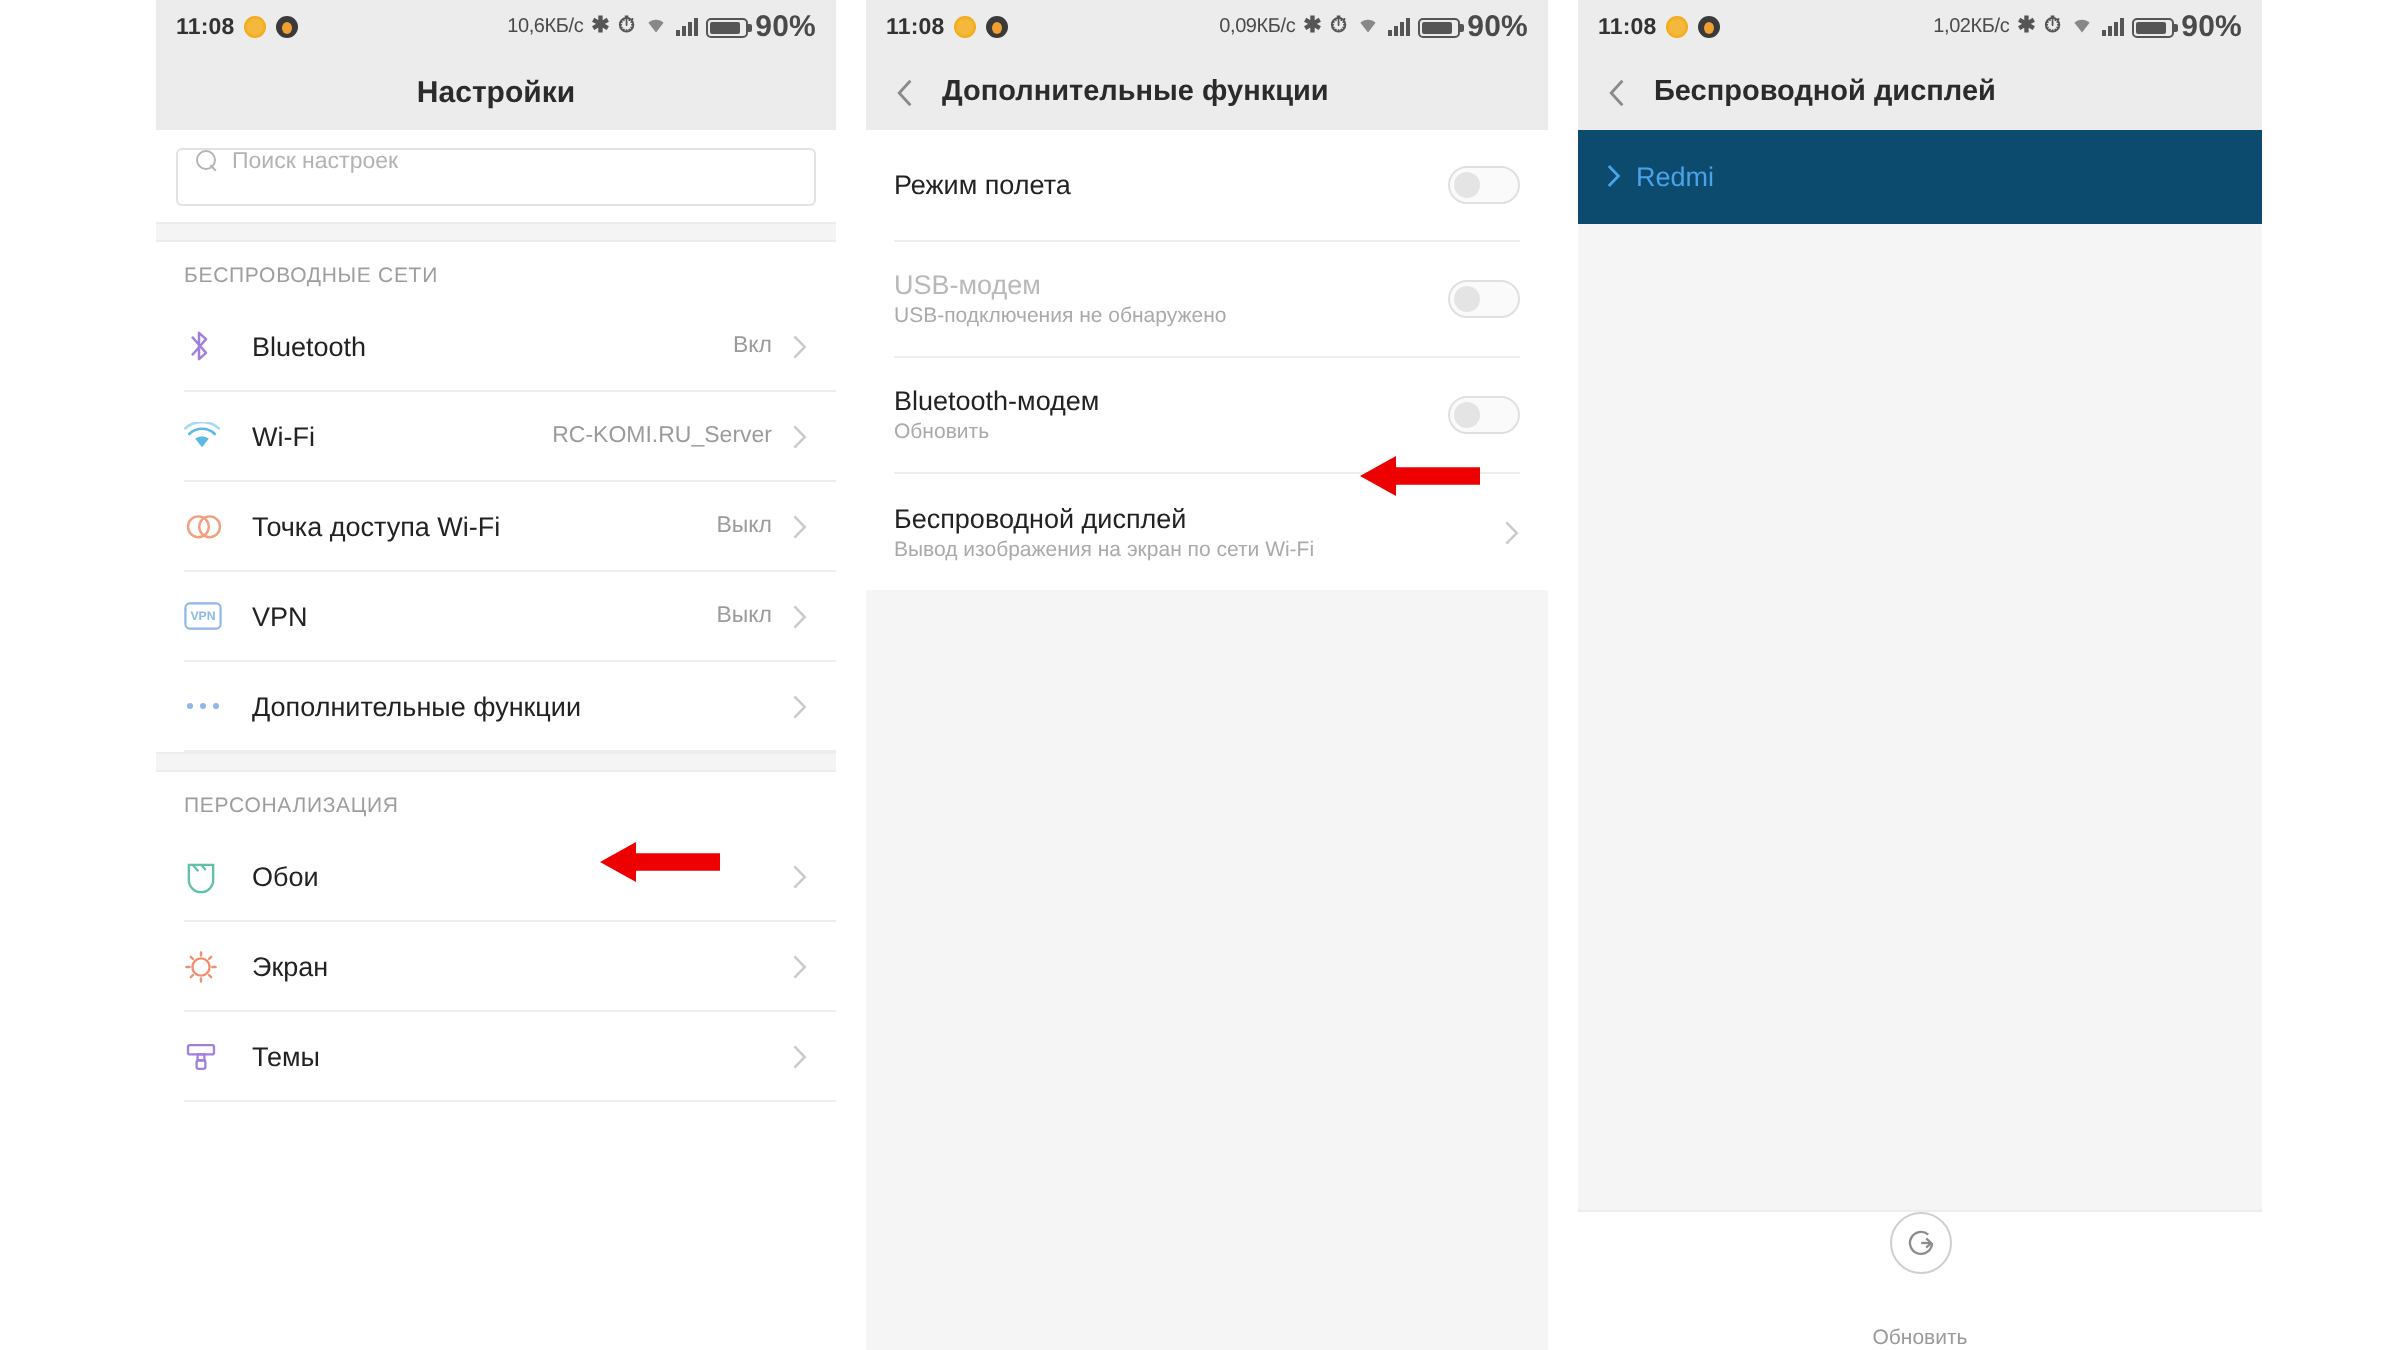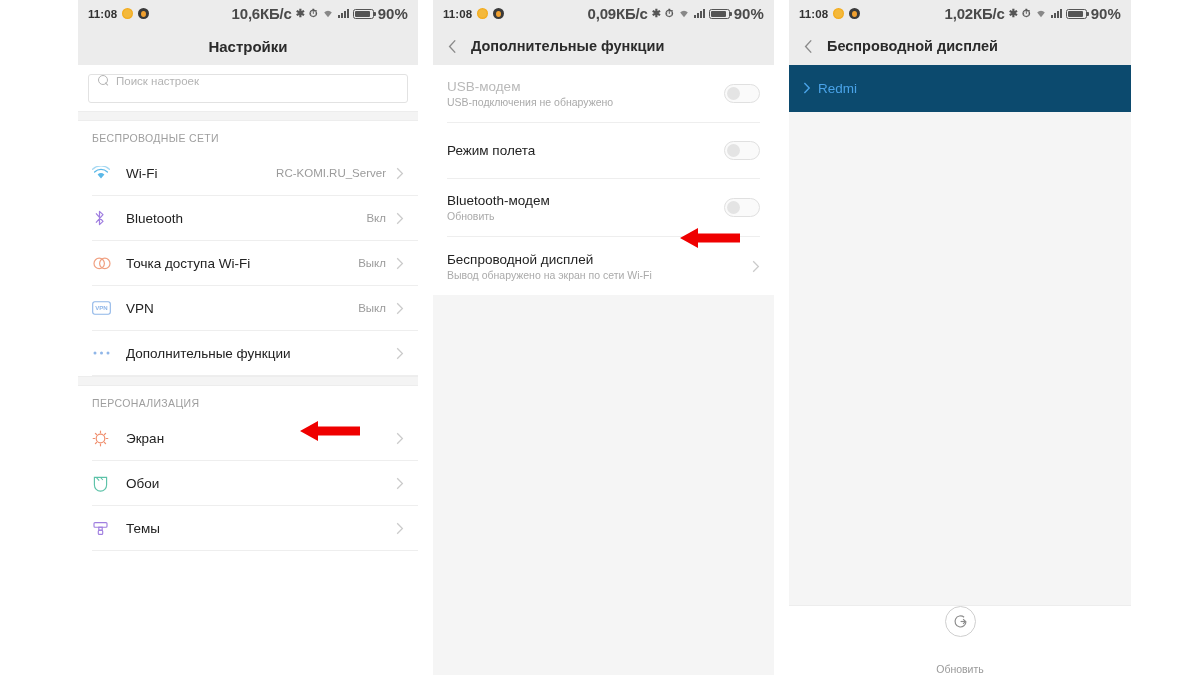--- a/index.html
+++ b/index.html
@@ -55,21 +55,21 @@
   .sb-ico-dark::after {
     content: ""; position: absolute; left: 3px; top: 2.5px;
     width: 5px; height: 6px; border-radius: 50%;
     background: #f0a030;
   }
   .sb-right {
     margin-left: auto;
     display: flex; align-items: center; gap: 4px;
     font-size: 10.5px; font-weight: 700; color: #4a4a4a;
   }
-  .sb-net { font-size: 15px; font-weight: 700; letter-spacing: -0.2px; }
+  .sb-net { font-size: 10px; font-weight: 400; letter-spacing: -0.2px; }
   .glyph { font-size: 11px; color: #555; line-height: 1; }
   .sig-bars { display: inline-flex; align-items: flex-end; gap: 1px; height: 9px; }
   .sig-bars i { display: block; width: 2px; background: #555; }
   .sig-bars i:nth-child(1){ height: 3px; }
   .sig-bars i:nth-child(2){ height: 5px; }
   .sig-bars i:nth-child(3){ height: 7px; }
   .sig-bars i:nth-child(4){ height: 9px; }
   .battery {
     width: 21px; height: 10px; border: 1.3px solid #555;
     border-radius: 2.5px; position: relative; padding: 1px;
@@ -261,52 +261,52 @@
         </div>
       </div>
 
 
       <div class="gap gap-line-top"></div>
       <div class="section-hdr">БЕСПРОВОДНЫЕ СЕТИ</div>
 
 
       <div class="row">
         <span class="row-ico">
+          <svg width="15" height="18" viewBox="0 0 15 18">
+              <path d="M4 4.4 L11 12.4 L7.5 15.6 V2.4 L11 5.6 L4 13.6" fill="none" stroke="#a07fe0" stroke-width="1.25" stroke-linejoin="round"></path>
+            </svg>
+        </span>
+        <span class="row-label">Bluetooth</span>
+        <span class="row-value">Вкл</span>
+        <span class="chev">
+          <svg width="8" height="13" viewBox="0 0 8 13">
+              <path d="M1.2 1.2 L6.4 6.5 L1.2 11.8" fill="none" stroke="#cbcbcb" stroke-width="1.25"></path>
+            </svg>
+        </span>
+      </div>
+
+      <div class="row">
+        <span class="row-ico">
           <svg width="18" height="15" viewBox="0 0 18 15">
             <path d="M9 12.6 L5.6 8.4 a5.2 5.2 0 0 1 6.8 0 Z" fill="#5bb8e8"></path>
             <path d="M2.6 6 a9.2 9.2 0 0 1 12.8 0" fill="none" stroke="#5bb8e8" stroke-width="1.3" stroke-linecap="round"></path>
             <path d="M0.6 3.2 a12.4 12.4 0 0 1 16.8 0" fill="none" stroke="#5bb8e8" stroke-width="1.3" stroke-linecap="round" opacity=".55"></path>
           </svg>
         </span>
         <span class="row-label">Wi-Fi</span>
         <span class="row-value">RC-KOMI.RU_Server</span>
         <span class="chev">
           <svg width="8" height="13" viewBox="0 0 8 13">
               <path d="M1.2 1.2 L6.4 6.5 L1.2 11.8" fill="none" stroke="#cbcbcb" stroke-width="1.25"></path>
             </svg>
         </span>
       </div>
 
       <div class="row">
         <span class="row-ico">
-          <svg width="15" height="18" viewBox="0 0 15 18">
-              <path d="M4 4.4 L11 12.4 L7.5 15.6 V2.4 L11 5.6 L4 13.6" fill="none" stroke="#a07fe0" stroke-width="1.25" stroke-linejoin="round"></path>
-            </svg>
-        </span>
-        <span class="row-label">Bluetooth</span>
-        <span class="row-value">Вкл</span>
-        <span class="chev">
-          <svg width="8" height="13" viewBox="0 0 8 13">
-              <path d="M1.2 1.2 L6.4 6.5 L1.2 11.8" fill="none" stroke="#cbcbcb" stroke-width="1.25"></path>
-            </svg>
-        </span>
-      </div>
-
-      <div class="row">
-        <span class="row-ico">
           <svg width="20" height="15" viewBox="0 0 20 15">
               <circle cx="7.2" cy="7.4" r="5.2" fill="none" stroke="#f0a080" stroke-width="1.2"></circle>
               <circle cx="12.8" cy="7.4" r="5.2" fill="none" stroke="#f0a080" stroke-width="1.2"></circle>
             </svg>
         </span>
         <span class="row-label">Точка доступа Wi-Fi</span>
         <span class="row-value">Выкл</span>
         <span class="chev">
           <svg width="8" height="13" viewBox="0 0 8 13">
               <path d="M1.2 1.2 L6.4 6.5 L1.2 11.8" fill="none" stroke="#cbcbcb" stroke-width="1.25"></path>
@@ -341,46 +341,46 @@
         <span class="row-label">Дополнительные функции</span>
         <span class="chev">
           <svg width="8" height="13" viewBox="0 0 8 13">
               <path d="M1.2 1.2 L6.4 6.5 L1.2 11.8" fill="none" stroke="#cbcbcb" stroke-width="1.25"></path>
             </svg>
         </span>
       </div>
 
       <div class="gap gap-line-top"></div>
       <div class="section-hdr">ПЕРСОНАЛИЗАЦИЯ</div>
+
+      <div class="row novalue">
+        <span class="row-ico">
+          <svg width="17" height="17" viewBox="0 0 17 17">
+              <path d="M2.4 2.4 h12.2 v7.6 a6.1 6.1 0 0 1-12.2 0 Z" fill="none" stroke="#5cc2a8" stroke-width="1.15"></path>
+              <path d="M4.2 2.4 l3 3.2 M8.5 2.4 l2.4 2.6" stroke="#5cc2a8" stroke-width="1.05" fill="none"></path>
+            </svg>
+        </span>
+        <span class="row-label">Обои</span>
+        <span class="chev">
+          <svg width="8" height="13" viewBox="0 0 8 13">
+              <path d="M1.2 1.2 L6.4 6.5 L1.2 11.8" fill="none" stroke="#cbcbcb" stroke-width="1.25"></path>
+            </svg>
+        </span>
+      </div>
 
       <div class="row novalue">
         <span class="row-ico">
           <svg width="17" height="17" viewBox="0 0 17 17">
               <circle cx="8.5" cy="8.5" r="4.3" fill="none" stroke="#f09070" stroke-width="1.2"></circle>
               <g stroke="#f09070" stroke-width="1.2" stroke-linecap="round">
                 <path d="M8.5 1.2v1.6M8.5 14.2v1.6M1.2 8.5h1.6M14.2 8.5h1.6M3.4 3.4l1.1 1.1M12.5 12.5l1.1 1.1M13.6 3.4l-1.1 1.1M4.5 12.5l-1.1 1.1"></path>
               </g>
             </svg>
         </span>
         <span class="row-label">Экран</span>
-        <span class="chev">
-          <svg width="8" height="13" viewBox="0 0 8 13">
-              <path d="M1.2 1.2 L6.4 6.5 L1.2 11.8" fill="none" stroke="#cbcbcb" stroke-width="1.25"></path>
-            </svg>
-        </span>
-      </div>
-
-      <div class="row novalue">
-        <span class="row-ico">
-          <svg width="17" height="17" viewBox="0 0 17 17">
-              <path d="M2.4 2.4 h12.2 v7.6 a6.1 6.1 0 0 1-12.2 0 Z" fill="none" stroke="#5cc2a8" stroke-width="1.15"></path>
-              <path d="M4.2 2.4 l3 3.2 M8.5 2.4 l2.4 2.6" stroke="#5cc2a8" stroke-width="1.05" fill="none"></path>
-            </svg>
-        </span>
-        <span class="row-label">Обои</span>
         <span class="chev">
           <svg width="8" height="13" viewBox="0 0 8 13">
               <path d="M1.2 1.2 L6.4 6.5 L1.2 11.8" fill="none" stroke="#cbcbcb" stroke-width="1.25"></path>
             </svg>
         </span>
       </div>
 
       <div class="row novalue">
         <span class="row-ico">
           <svg width="17" height="17" viewBox="0 0 17 17">
@@ -441,47 +441,47 @@
       <div class="back-chevron">
         <svg width="9" height="15" viewBox="0 0 9 15">
             <path d="M7.2 1.4 L1.6 7.5 L7.2 13.6" fill="none" stroke="#8a8a8a" stroke-width="1.4"></path>
           </svg>
       </div>
       <span class="title-left">Дополнительные функции</span>
     </div>
 
     <div class="body-area">
 
+      <div class="trow" style="min-height:56px;">
+        <div class="tt">
+          <span class="t1">Режим полета</span>
+        </div>
+        <span class="toggle"></span>
+      </div>
+
       <div class="trow" style="min-height:58px;">
         <div class="tt">
           <span class="t1 dim">USB-модем</span>
           <span class="t2">USB-подключения не обнаружено</span>
         </div>
         <span class="toggle"></span>
       </div>
 
-      <div class="trow" style="min-height:56px;">
-        <div class="tt">
-          <span class="t1">Режим полета</span>
-        </div>
-        <span class="toggle"></span>
-      </div>
-
       <div class="trow" style="min-height:58px;">
         <div class="tt">
           <span class="t1">Bluetooth-модем</span>
           <span class="t2">Обновить</span>
         </div>
         <span class="toggle"></span>
       </div>
 
       <div class="trow" style="min-height:58px; border-bottom:none;">
         <div class="tt">
           <span class="t1">Беспроводной дисплей</span>
-          <span class="t2">Вывод обнаружено на экран по сети Wi-Fi</span>
+          <span class="t2">Вывод изображения на экран по сети Wi-Fi</span>
         </div>
         <span class="chev" style="margin-left:auto;">
           <svg width="8" height="13" viewBox="0 0 8 13">
               <path d="M1.2 1.2 L6.4 6.5 L1.2 11.8" fill="none" stroke="#cbcbcb" stroke-width="1.25"></path>
             </svg>
         </span>
       </div>
 
       <div class="grow filler"></div>
     </div>

